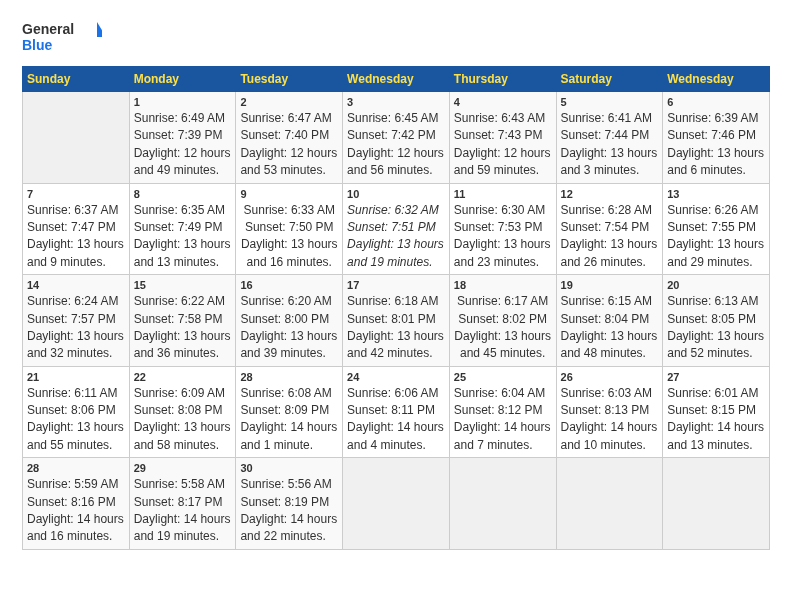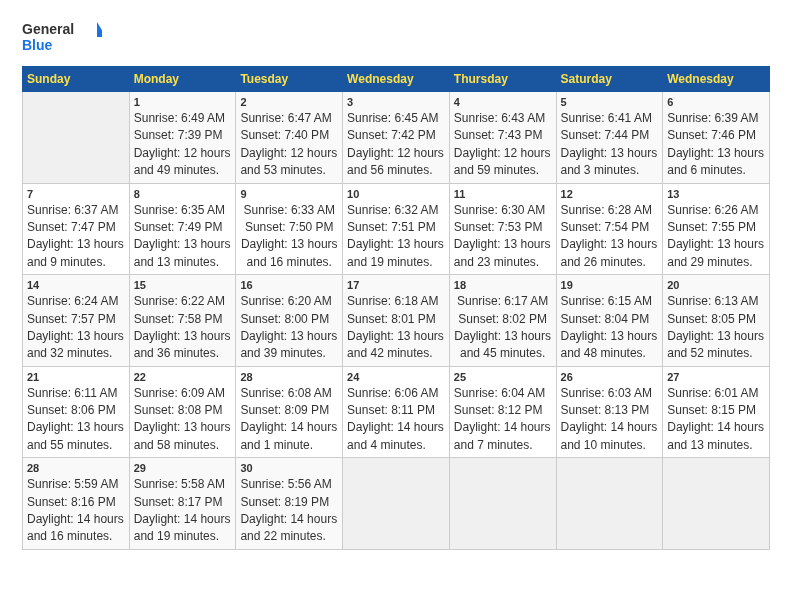--- a/index.html
+++ b/index.html
@@ -179,21 +179,21 @@
           </td>
           <td>
             <span class="day-number">9</span>
             <div class="cell-text" style="white-space: pre-line; text-align: center;">Sunrise: 6:33 AM
 Sunset: 7:50 PM
 Daylight: 13 hours
 and 16 minutes.</div>
           </td>
           <td>
             <span class="day-number">10</span>
-            <div class="cell-text" style="white-space: pre-line;">Sunrise: 6:32 AM
+            <div class="cell-text" style="white-space: pre-line; font-style: italic;">Sunrise: 6:32 AM
 Sunset: 7:51 PM
 Daylight: 13 hours
 and 19 minutes.</div>
           </td>
           <td>
             <span class="day-number">11</span>
             <div class="cell-text" style="white-space: pre-line;">Sunrise: 6:30 AM
 Sunset: 7:53 PM
 Daylight: 13 hours
 and 23 minutes.</div>

